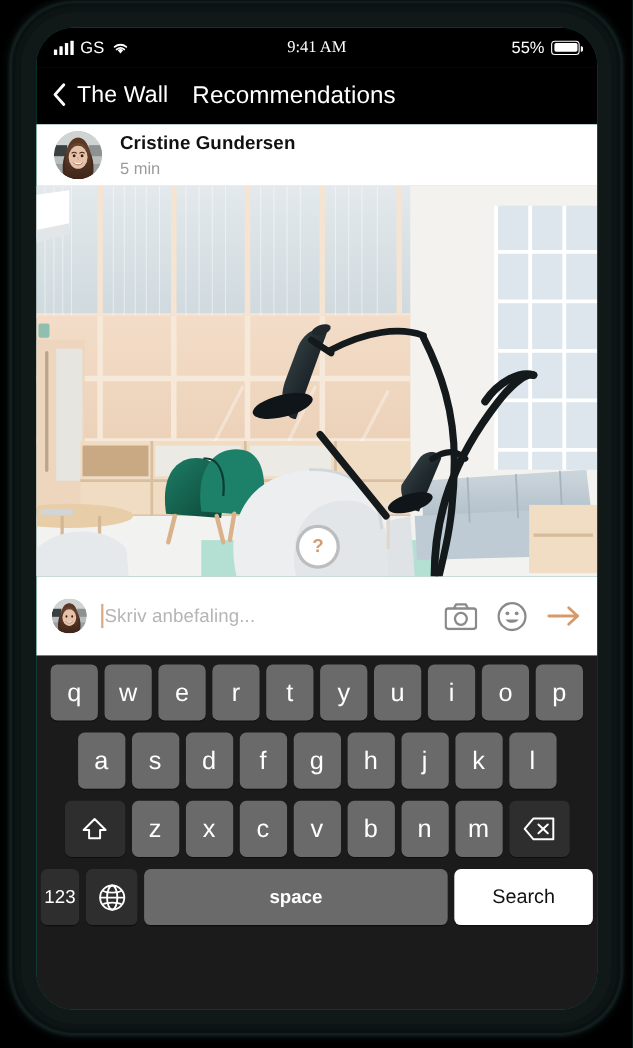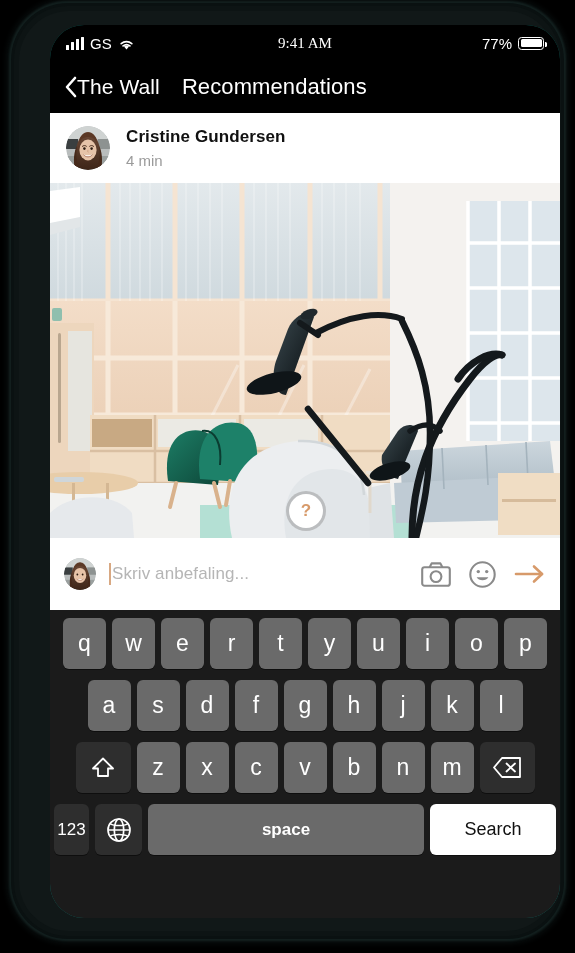--- a/index.html
+++ b/index.html
@@ -26,21 +26,21 @@
     position: absolute;
     left: 19px; top: 11px;
     width: 537px; height: 920px;
     border-radius: 50px;
     background: #111818;
   }
 
   
   #screen {
     position: absolute;
-    left: 50px; top: 25px;
+    left: 33px; top: 25px;
     width: 510px; height: 893px;
     border-radius: 34px;
     overflow: hidden;
     background: #0f766e;
     display: flex;
     flex-direction: column;
   }
 
   
   #status-bar {
@@ -77,28 +77,28 @@
     width: 2.5px; height: 5px; background: #fff; border-radius: 0 1.5px 1.5px 0;
   }
   .batt i { display: block; height: 100%; width: 100%; background: #fff; border-radius: 1.5px; }
 
   
   #nav-bar {
     height: 52px; background: #000; color: #fff;
     display: flex; align-items: center; padding: 0 14px;
     flex: 0 0 auto;
   }
-  #back-button { display: flex; align-items: center; cursor: pointer; }
+  #back-button { display: flex; align-items: flex-start; gap: 10px; cursor: pointer; }
   .chev { width: 13px; height: 22px; }
   #back-label { font-size: 21px; font-weight: 400; letter-spacing: .1px; }
   #nav-title { font-size: 22px; font-weight: 400; margin-left: 22px; letter-spacing: .1px; }
 
   
   #post-header {
-    background: #fff; height: 70px;
+    background: #fff; height: 56px;
     display: flex; align-items: center; padding: 0 16px;
     flex: 0 0 auto;
   }
   .avatar { border-radius: 50%; overflow: hidden; flex: 0 0 auto; }
   .avatar svg { display: block; }
   #post-user { margin-left: 16px; }
   #user-name { font-size: 17px; font-weight: 700; color: #111; letter-spacing: .1px; }
   #post-time { font-size: 15px; color: #9b9b9b; margin-top: 5px; }
 
   
@@ -169,21 +169,21 @@
       <span class="wifi-icon">
         <svg viewBox="0 0 17 13" width="17" height="13">
           <path d="M8.5 11.6 L11 8.6 a3.9 3.9 0 0 0 -5 0 Z" fill="#fff"></path>
           <path d="M3.2 5.6 a8.3 8.3 0 0 1 10.6 0" stroke="#fff" stroke-width="1.7" fill="none" stroke-linecap="round"></path>
           <path d="M5.1 7.9 a5.4 5.4 0 0 1 6.8 0" stroke="#fff" stroke-width="1.7" fill="none" stroke-linecap="round"></path>
         </svg>
       </span>
     </div>
     <div class="sb-time">9:41 AM</div>
     <div class="sb-right">
-      <span class="batt-pct">77%</span>
+      <span class="batt-pct">55%</span>
       <span class="batt">
           <i></i>
         </span>
     </div>
   </div>
 
   <div id="nav-bar">
     <div id="back-button">
       <span class="chev">
         <svg viewBox="0 0 13 22" width="13" height="22">
@@ -223,21 +223,21 @@
           <path d="M16.4 20.3 C17.4 19.3 19.4 19.3 20.4 20.2" stroke="#45291a" stroke-width="1" fill="none" stroke-linecap="round"></path>
           <path d="M23.6 20.2 C24.6 19.3 26.6 19.3 27.6 20.3" stroke="#45291a" stroke-width="1" fill="none" stroke-linecap="round"></path>
           <path d="M17.6 28.6 C19.6 31.3 24.4 31.3 26.4 28.6 C24.4 29.6 19.6 29.6 17.6 28.6 Z" fill="#fff"></path>
           <path d="M17.6 28.6 C19.6 31.6 24.4 31.6 26.4 28.6" stroke="#a9715c" stroke-width="0.9" fill="none"></path>
           <path d="M22 24.2 C21.2 25.5 21.4 26 22.3 26.1" stroke="#cc9f81" stroke-width="0.8" fill="none" stroke-linecap="round"></path>
         </g>
       </svg>
     </div>
     <div id="post-user">
       <div id="user-name">Cristine Gundersen</div>
-      <div id="post-time">4 min</div>
+      <div id="post-time">5 min</div>
     </div>
   </div>
 
   <div id="post-photo">
     <svg viewBox="0 0 510 355" preserveAspectRatio="xMidYMid slice">
       <defs>
         <linearGradient id="glassG" x1="0" y1="0" x2="0" y2="1">
           <stop offset="0%" stop-color="#e3e9ec"></stop>
             <stop offset="100%" stop-color="#cfd9de"></stop>
         </linearGradient>

